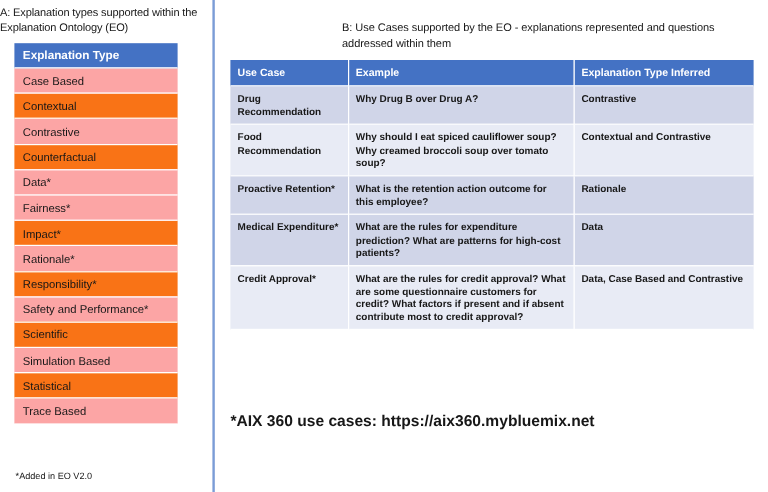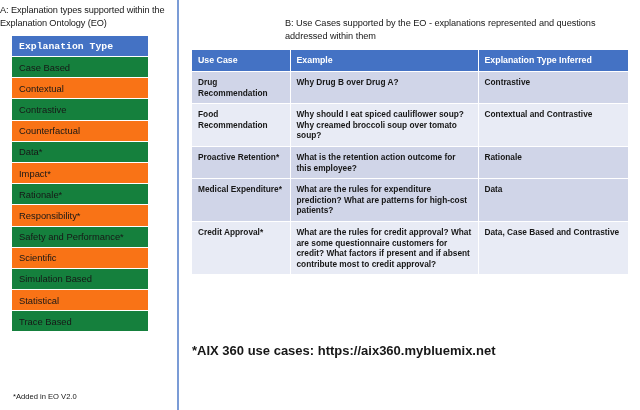--- a/index.html
+++ b/index.html
@@ -50,23 +50,22 @@
     border-bottom: 1.3px solid #ffffff;
     color: #171717;
     white-space: nowrap;
   }
   #eo-table tr.hdr td {
     background: #4472c4;
     color: #ffffff;
     font-weight: bold;
     font-size: 9.8px;
     height: 20px;
-    font-family: Liberation Mono, monospace;
-  }
-  #eo-table tr.alt-dark td { background: #15803d; }
+  }
+  #eo-table tr.alt-dark td { background: #fca5a5; }
   #eo-table tr.alt-light td { background: #f97316; }
 
   #panel-a-footnote {
     position: absolute;
     left: 13px;
     top: 392px;
     font-size: 7.6px;
     color: #171717;
   }
 
@@ -162,20 +161,23 @@
         <td>Contextual</td>
       </tr>
       <tr class="alt-dark">
         <td>Contrastive</td>
       </tr>
       <tr class="alt-light">
         <td>Counterfactual</td>
       </tr>
       <tr class="alt-dark">
         <td>Data*</td>
+      </tr>
+      <tr class="alt-dark">
+        <td>Fairness*</td>
       </tr>
       <tr class="alt-light">
         <td>Impact*</td>
       </tr>
       <tr class="alt-dark">
         <td>Rationale*</td>
       </tr>
       <tr class="alt-light">
         <td>Responsibility*</td>
       </tr>

